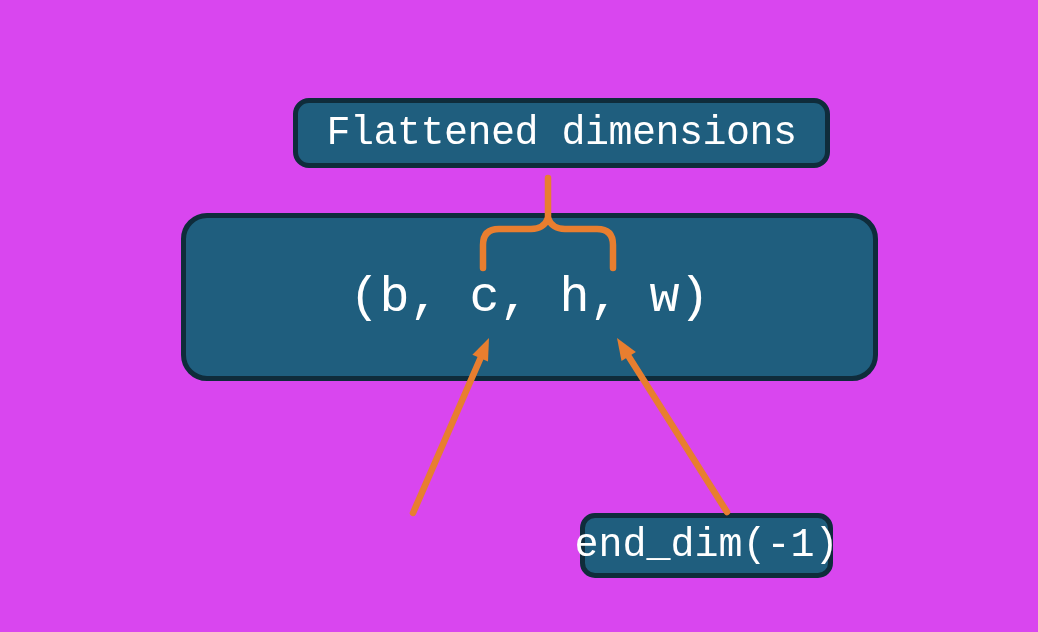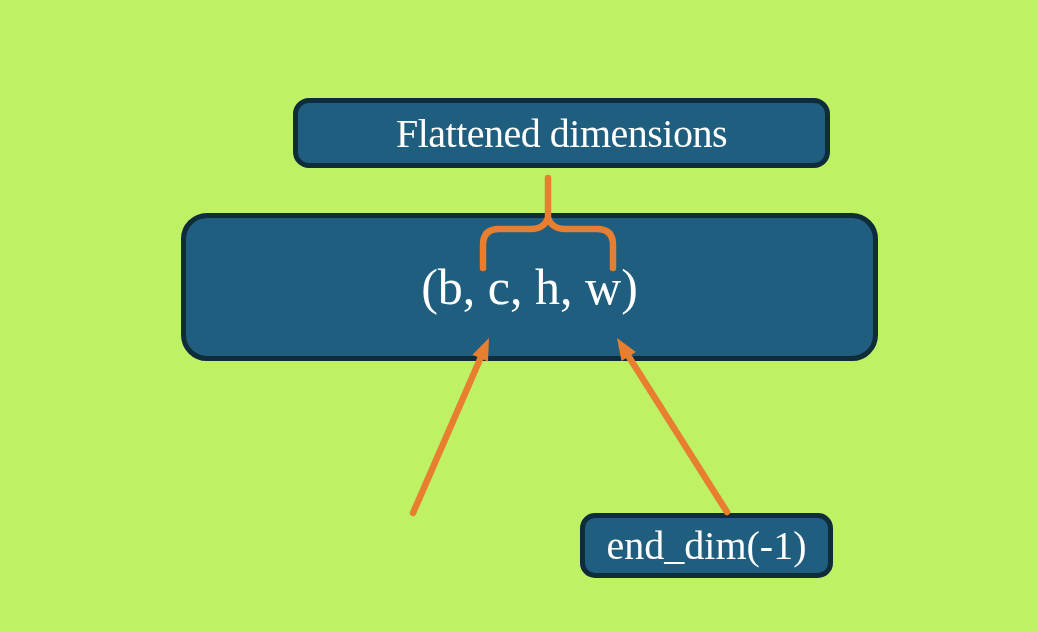--- a/index.html
+++ b/index.html
@@ -4,23 +4,23 @@
 <style>
   html, body {
     margin: 0;
     padding: 0;
     background: #ffffff;
   }
   #canvas {
     position: relative;
     width: 1038px;
     height: 632px;
-    background: #bef264;
+    background: #d946ef;
     overflow: hidden;
-    font-family: Liberation Serif, serif;
+    font-family: Liberation Mono, monospace;
   }
   .node {
     position: absolute;
     box-sizing: border-box;
     background: #1f5e7e;
     border: 5px solid #0f2c3b;
     color: #ffffff;
     display: flex;
     align-items: center;
     justify-content: center;
@@ -28,21 +28,21 @@
   }
   #node-flattened {
     left: 293px; top: 98px;
     width: 537px; height: 70px;
     border-radius: 16px;
     font-size: 40px;
     letter-spacing: -0.5px;
   }
   #node-tensor {
     left: 181px; top: 213px;
-    width: 697px; height: 148px;
+    width: 697px; height: 168px;
     border-radius: 26px;
     font-size: 50px;
   }
   #node-start-dim {
     left: 267px; top: 514px;
     width: 297px; height: 66px;
     border-radius: 15px;
     font-size: 40px;
   }
   #node-end-dim {

